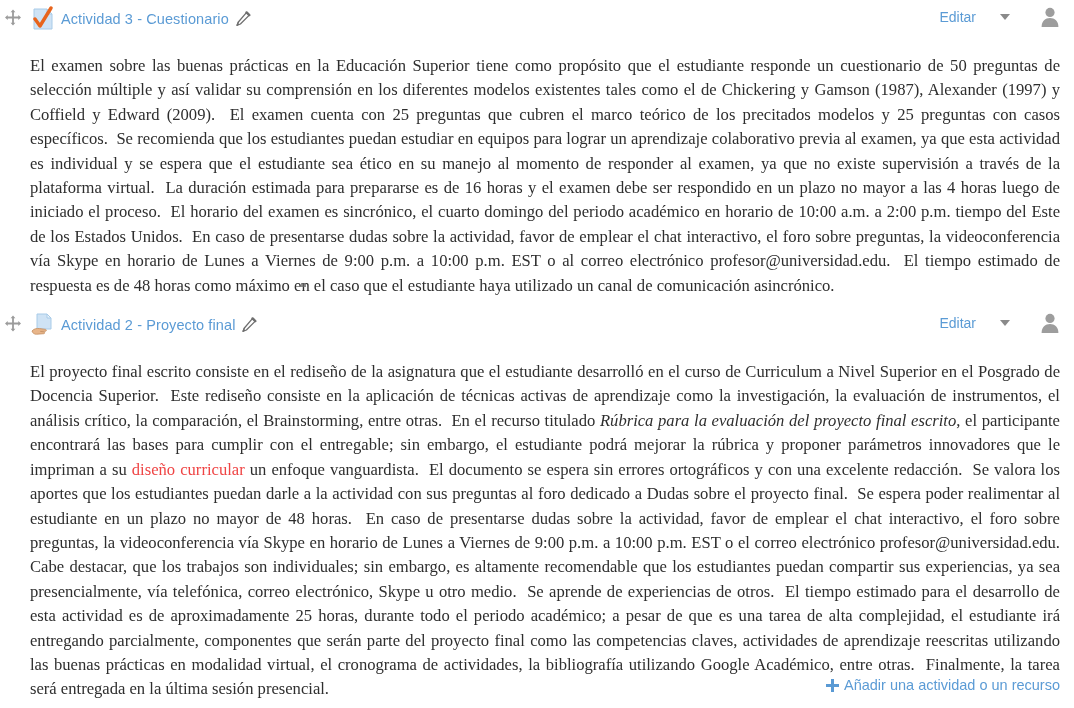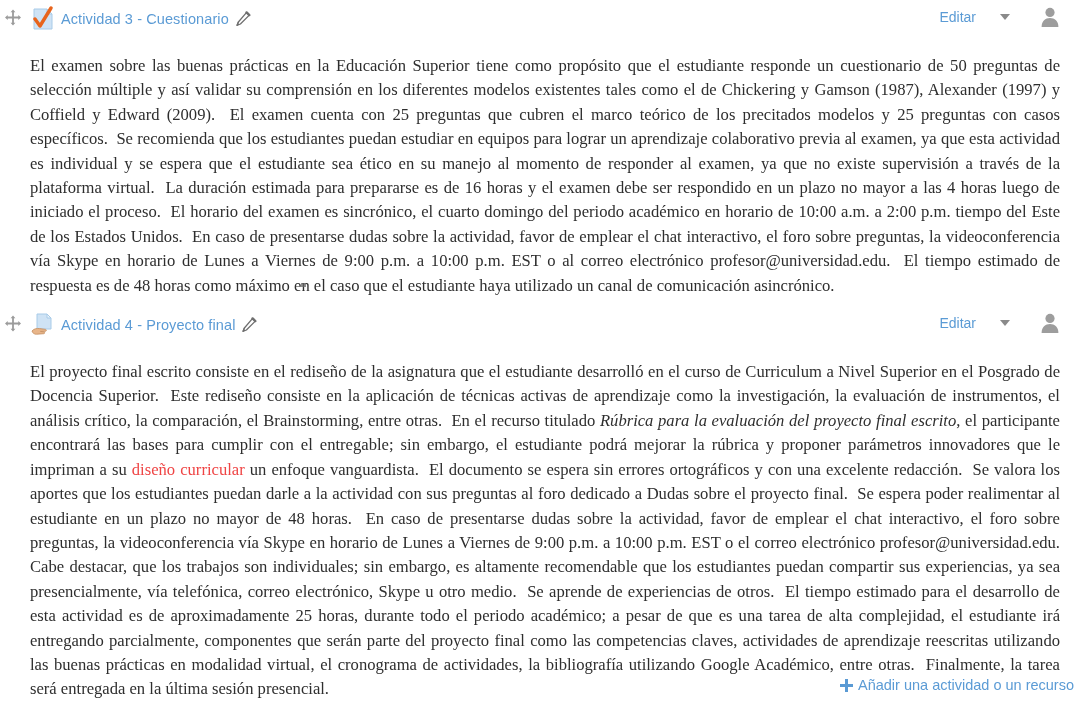--- a/index.html
+++ b/index.html
@@ -132,21 +132,21 @@
     top: 283px;
     width: 5px;
     height: 4px;
     background: #6b6b6b;
     opacity: 0.75;
   }
 
   
   .add-row {
     position: absolute;
-    right: 0;
+    right: 14px;
     bottom: 11px;
     display: flex;
     align-items: center;
     font-family: "Liberation Sans", "DejaVu Sans", sans-serif;
   }
   .plus-icon {
     width: 15px;
     height: 15px;
     margin-right: 4px;
     position: relative;
@@ -231,21 +231,21 @@
       </span>
 
       <span class="activity-icon">
         <svg width="26" height="26" viewBox="0 0 26 26">
           <path d="M7 2 H17 L21 6 V17 H7 Z" fill="#cfe3f5" stroke="#a8cbe8" stroke-width="1"></path>
           <path d="M17 2 L17 6 L21 6 Z" fill="#eaf3fb" stroke="#a8cbe8" stroke-width="1"></path>
           <path d="M2 19 C4 16.6 7 16.2 9.6 16.6 L15.5 17.4 C16.6 17.6 16.6 19.2 15.4 19.3 L10.4 19.4 L13.8 19.9 C15 20.1 14.9 21.6 13.7 21.7 L6.6 22.2 C5 22.3 3.6 21.6 2.6 20.4 Z" fill="#e8b589" stroke="#c89468" stroke-width="0.9" stroke-linejoin="round"></path>
         </svg>
       </span>
 
-      <a class="activity-title" href="#">Actividad 4 - Proyecto final</a>
+      <a class="activity-title" href="#">Actividad 2 - Proyecto final</a>
 
       <span class="pencil-icon">
         <svg width="17" height="17" viewBox="0 0 17 17">
           <path d="M12.6 1.4 L15.3 4.1 L6.4 13 L3 14.4 L4.4 11 Z" fill="none" stroke="#6f6f6f" stroke-width="1.3" stroke-linejoin="round"></path>
           <path d="M12.6 1.4 L15.3 4.1" stroke="#6f6f6f" stroke-width="2.4" stroke-linecap="round"></path>
           <path d="M3 14.4 L4.4 11" stroke="#6f6f6f" stroke-width="1.3"></path>
         </svg>
       </span>
 
       <span class="header-right">

